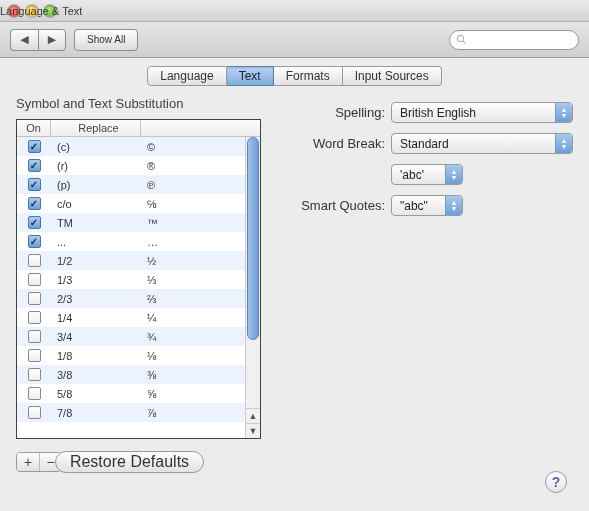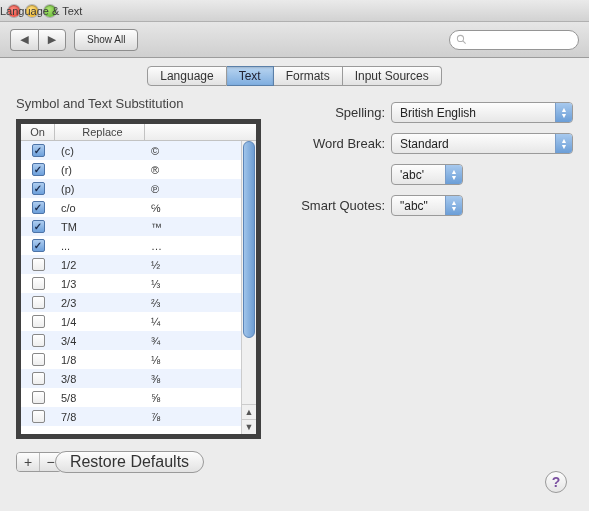--- a/index.html
+++ b/index.html
@@ -36,21 +36,21 @@
 .tabs .seg + .seg { border-left: none; }
 .tabs .seg.active { background: linear-gradient(#b8d4f0, #7faee0); color: #223; border-color: #5a7fa8; box-shadow: inset 0 1px 2px rgba(0,0,0,0.15); }
 
 .main { display: flex; gap: 22px; }
 .leftcol { flex: 0 0 245px; }
 .rightcol { flex: 1; padding-top: 6px; }
 
 .section-title { font-size: 13px; color: #444; margin-bottom: 8px; }
 
 
-.tablewrap { border: 5px solid #404040; background: #fff; height: 320px; display: flex; flex-direction: column; }
+.tablewrap { border: 1px solid #404040; background: #fff; height: 320px; display: flex; flex-direction: column; }
 .thead { display: flex; height: 17px; background: linear-gradient(#fdfdfd, #ededed); border-bottom: 1px solid #c2c2c2; font-size: 11px; color: #444; }
 .thead div { display: flex; align-items: center; justify-content: center; border-right: 1px solid #c2c2c2; }
 .tbodywrap { flex: 1; display: flex; overflow: hidden; }
 .tbody { flex: 1; overflow-y: hidden; }
 .trow { display: flex; height: 19px; font-size: 11px; color: #333; align-items: center; }
 .trow:nth-child(odd) { background: #edf3fe; }
 .col-on { width: 34px; display: flex; justify-content: center; }
 .col-replace { width: 90px; padding-left: 6px; }
 .col-with { flex: 1; padding-left: 6px; }
 .checkbox { width: 13px; height: 13px; border: 1px solid #888; border-radius: 2px; background: linear-gradient(#fff,#eee); display: flex; align-items: center; justify-content: center; }

